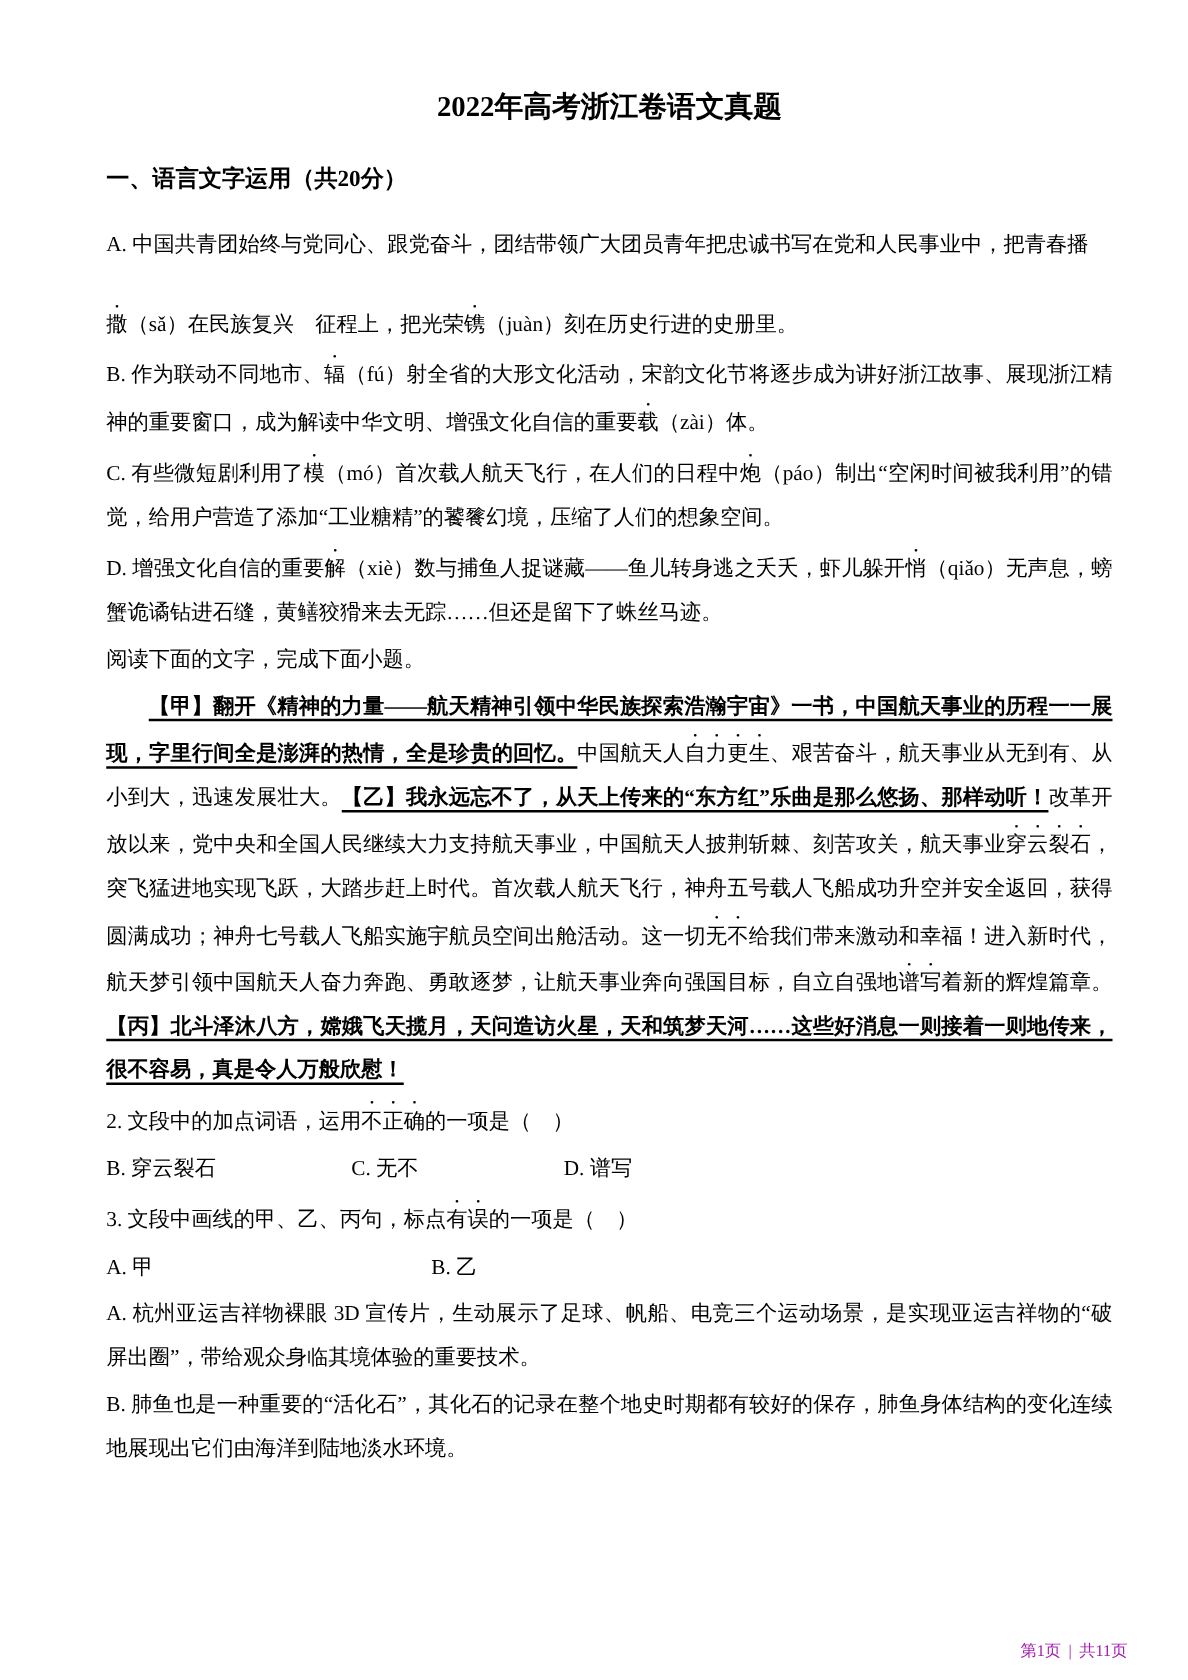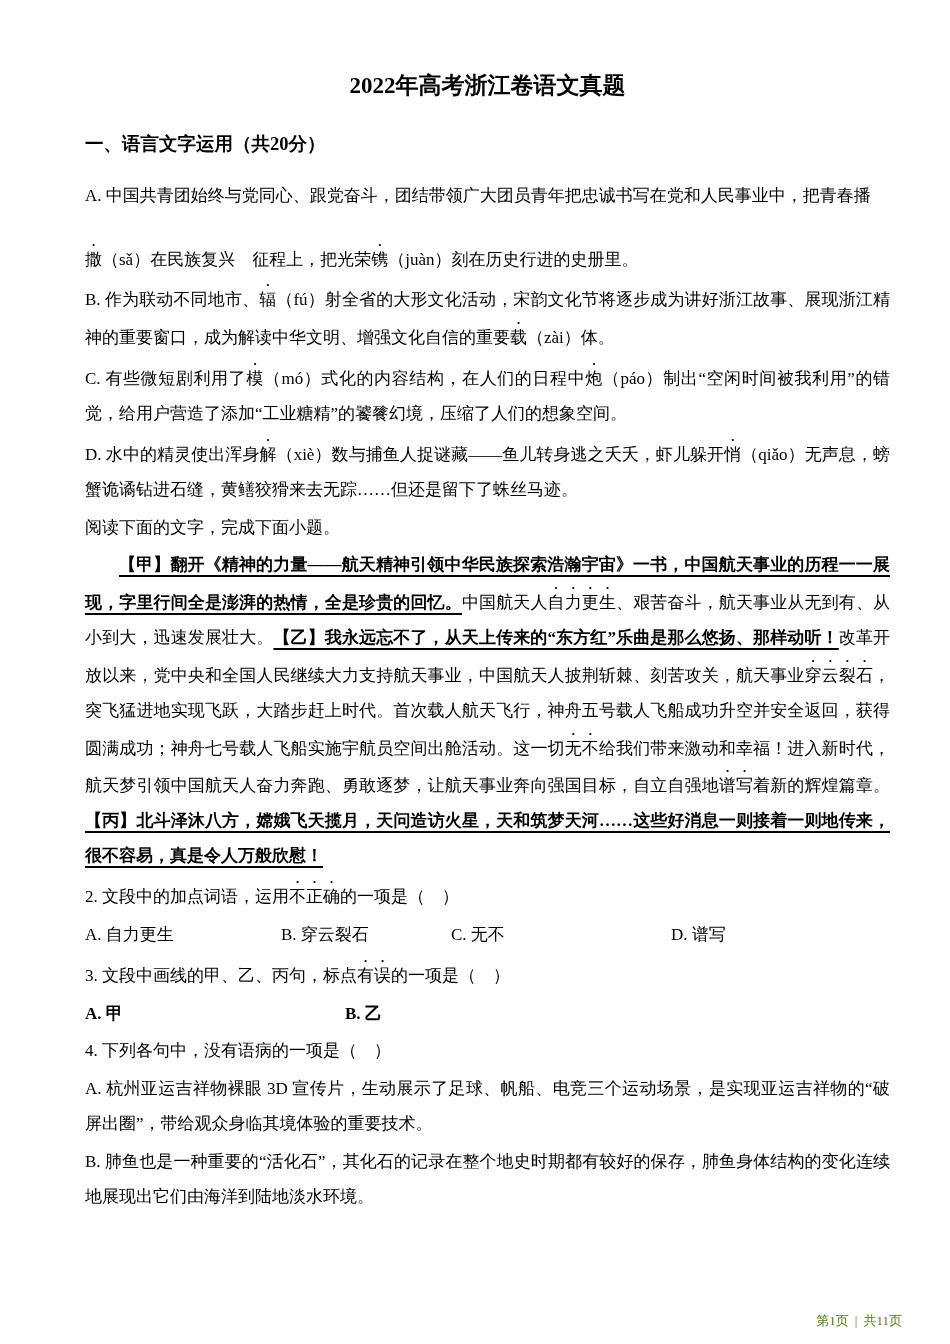--- a/index.html
+++ b/index.html
@@ -41,78 +41,76 @@
   .gap-below { margin-bottom: 26px; }
   .options-row {
     display: flex;
     font-size: 17px;
     line-height: 2.05;
     margin: 0 0 3px 0;
   }
   .q2-row .opt:nth-child(1) { width: 196px; }
   .q2-row .opt:nth-child(2) { width: 170px; }
   .q2-row .opt:nth-child(3) { width: 220px; }
-  .q3-row .opt { width: 260px; font-weight: bold; }
+  .q3-row .opt { width: 260px; }
   
   .em {
     -webkit-text-emphasis: filled dot;
     -webkit-text-emphasis-position: over right;
     text-emphasis: filled dot;
     text-emphasis-position: over right;
   }
   
   .u {
     font-weight: bold;
     text-decoration: underline;
     text-underline-offset: 5px;
     text-decoration-thickness: 1.5px;
   }
   .footer {
     position: absolute;
     bottom: 14px;
     right: 45px;
     font-size: 13px;
-    color: #4d7c0f;
+    color: #a21caf;
   }
   .footer span { margin: 0 3px; }
 </style>
 </head>
 <body>
 
 <div class="page">
 
   <h1 class="title">2022年高考浙江卷语文真题</h1>
 
   <h2 class="section-heading">一、语言文字运用（共20分）</h2>
 
   <p class="para gap-below"><span>A. 中国共青团始终与党同心、跟党奋斗，团结带领广大团员青年把忠诚书写在党和人民事业中，把青春播</span></p>
   <p class="para"><span class="em">撒</span><span>（sǎ）在民族复兴　征程上，把光荣</span><span class="em">镌</span><span>（juàn）刻在历史行进的史册里。</span></p>
   <p class="para"><span>B. 作为联动不同地市、</span><span class="em">辐</span><span>（fú）射全省的大形文化活动，宋韵文化节将逐步成为讲好浙江故事、展现浙江精神的重要窗口，成为解读中华文明、增强文化自信的重要</span><span class="em">载</span><span>（zài）体。</span></p>
-  <p class="para"><span>C. 有些微短剧利用了</span><span class="em">模</span><span>（mó）式化的内容结构，在人们的日程中</span><span class="em">炮</span><span>（páo）制出“空闲时间被我利用”的错觉，给用户营造了添加“工业糖精”的饕餮幻境，压缩了人们的想象空间。</span></p>
-  <p class="para"><span>D. 水中的精灵使出浑身</span><span class="em">解</span><span>（xiè）数与捕鱼人捉谜藏——鱼儿转身逃之夭夭，虾儿躲开</span><span class="em">悄</span><span>（qiǎo）无声息，螃蟹诡谲钻进石缝，黄鳝狡猾来去无踪……但还是留下了蛛丝马迹。</span></p>
+  <p class="para"><span>C. 有些微短剧利用了</span><span class="em">模</span><span>（mó）首次载人航天飞行，在人们的日程中</span><span class="em">炮</span><span>（páo）制出“空闲时间被我利用”的错觉，给用户营造了添加“工业糖精”的饕餮幻境，压缩了人们的想象空间。</span></p>
+  <p class="para"><span>D. 增强文化自信的重要</span><span class="em">解</span><span>（xiè）数与捕鱼人捉谜藏——鱼儿转身逃之夭夭，虾儿躲开</span><span class="em">悄</span><span>（qiǎo）无声息，螃蟹诡谲钻进石缝，黄鳝狡猾来去无踪……但还是留下了蛛丝马迹。</span></p>
 
   <p class="para"><span>阅读下面的文字，完成下面小题。</span></p>
 
   <p class="para indent"><span class="u">【甲】翻开《精神的力量——航天精神引领中华民族探索浩瀚宇宙》一书，中国航天事业的历程一一展现，字里行间全是澎湃的热情，全是珍贵的回忆。</span><span>中国航天人</span><span class="em">自力更生</span><span>、艰苦奋斗，航天事业从无到有、从小到大，迅速发展壮大。</span><span class="u">【乙】我永远忘不了，从天上传来的“东方红”乐曲是那么悠扬、那样动听！</span><span>改革开放以来，党中央和全国人民继续大力支持航天事业，中国航天人披荆斩棘、刻苦攻关，航天事业</span><span class="em">穿云裂石</span><span>，突飞猛进地实现飞跃，大踏步赶上时代。首次载人航天飞行，神舟五号载人飞船成功升空并安全返回，获得圆满成功；神舟七号载人飞船实施宇航员空间出舱活动。这一切</span><span class="em">无不</span><span>给我们带来激动和幸福！进入新时代，航天梦引领中国航天人奋力奔跑、勇敢逐梦，让航天事业奔向强国目标，自立自强地</span><span class="em">谱写</span><span>着新的辉煌篇章。</span><span class="u">【丙】北斗泽沐八方，嫦娥飞天揽月，天问造访火星，天和筑梦天河……这些好消息一则接着一则地传来，很不容易，真是令人万般欣慰！</span></p>
 
   <p class="para"><span>2. 文段中的加点词语，运用</span><span class="em">不正确</span><span>的一项是（　）</span></p>
   <div class="options-row q2-row">
-    <span class="opt">A. 自力更生</span>
     <span class="opt">B. 穿云裂石</span>
     <span class="opt">C. 无不</span>
     <span class="opt">D. 谱写</span>
   </div>
 
   <p class="para"><span>3. 文段中画线的甲、乙、丙句，标点</span><span class="em">有误</span><span>的一项是（　）</span></p>
   <div class="options-row q3-row">
     <span class="opt">A. 甲</span>
     <span class="opt">B. 乙</span>
   </div>
 
-  <p class="para"><span>4. 下列各句中，没有语病的一项是（　）</span></p>
   <p class="para"><span>A. 杭州亚运吉祥物裸眼 3D 宣传片，生动展示了足球、帆船、电竞三个运动场景，是实现亚运吉祥物的“破屏出圈”，带给观众身临其境体验的重要技术。</span></p>
   <p class="para"><span>B. 肺鱼也是一种重要的“活化石”，其化石的记录在整个地史时期都有较好的保存，肺鱼身体结构的变化连续地展现出它们由海洋到陆地淡水环境。</span></p>
 
 </div>
 
 <div class="footer">
   <span>第1页</span><span>|</span><span>共11页</span>
 </div>
 
 </body></html>

